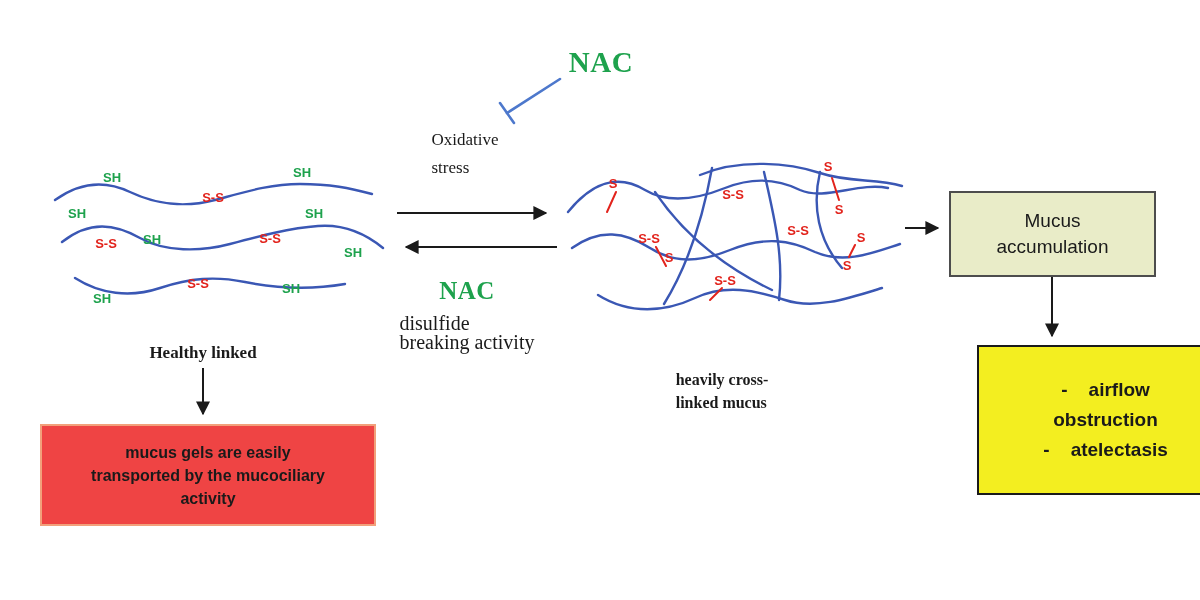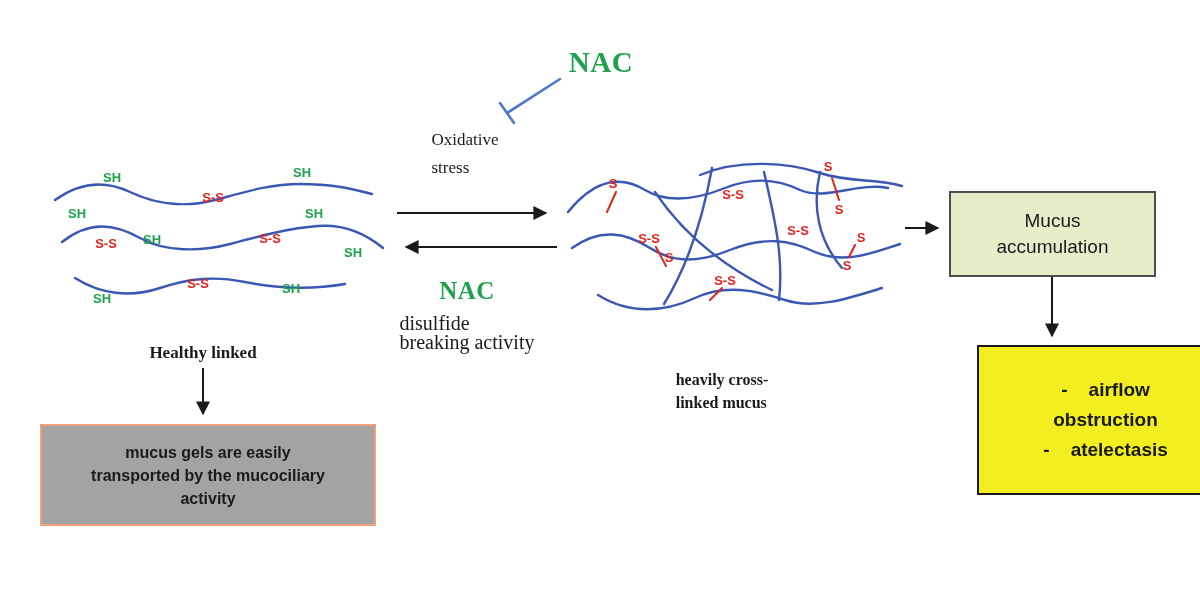--- a/index.html
+++ b/index.html
@@ -10,21 +10,21 @@
   .stage svg{position:absolute;left:0;top:0;z-index:1;}
   .layer{position:absolute;left:0;top:0;width:1200px;height:600px;z-index:2;pointer-events:none;}
   .txt{position:absolute;transform:translate(-50%,-50%);text-align:left;z-index:3;font-family:Liberation Serif, serif;}
   .nac-top{left:601px;top:62px;font-size:29px;font-weight:bold;color:var(--green);letter-spacing:.5px;}
   .oxidative{left:465px;top:154px;font-size:17px;line-height:28px;font-weight:500;}
   .nac-bottom{left:467px;top:291px;font-size:25px;font-weight:bold;color:var(--green);letter-spacing:.5px;}
   .activity{left:467px;top:333px;font-size:20px;line-height:19px;}
   .healthy-caption{left:203px;top:353px;font-size:17px;font-weight:bold;white-space:nowrap;}
   .crosslinked-caption{left:722px;top:367px;font-size:16px;font-weight:bold;line-height:23px;margin-top:24px;}
   .box{position:absolute;display:flex;flex-direction:column;justify-content:center;align-items:center;text-align:center;z-index:3;box-sizing:border-box;}
-  .orange-box{left:40px;top:424px;width:336px;height:102px;background:#a3a3a3;border:2px solid var(--orangeborder);font-size:16px;font-weight:bold;line-height:23px;}
+  .orange-box{left:40px;top:424px;width:336px;height:102px;background:#ef4444;border:2px solid var(--orangeborder);font-size:16px;font-weight:bold;line-height:23px;}
   .accum-box{left:949px;top:191px;width:207px;height:86px;background:var(--accumbg);border:2px solid var(--accumborder);font-size:19px;line-height:26px;}
   .consequences-box{left:929px;top:345px;width:257px;height:150px;background:var(--yellowbg);border:2px solid #1a1a1a;font-size:19px;font-weight:bold;line-height:30px;margin-left:48px;}
   .cons-line{white-space:pre;}
   .chem-label{position:absolute;transform:translate(-50%,-50%);font-size:13px;font-weight:bold;white-space:nowrap;z-index:3;}
   .lab-green{color:var(--green);}
   .lab-red{color:var(--red);}
   .strand{fill:none;stroke:var(--blue);stroke-width:2.4;stroke-linecap:round;}
   .bond{fill:none;stroke:var(--red);stroke-width:2;stroke-linecap:round;}
   .arrow{stroke:#1a1a1a;stroke-width:2;}
   .inhib{stroke:var(--lightblue);stroke-width:2.6;stroke-linecap:round;}

